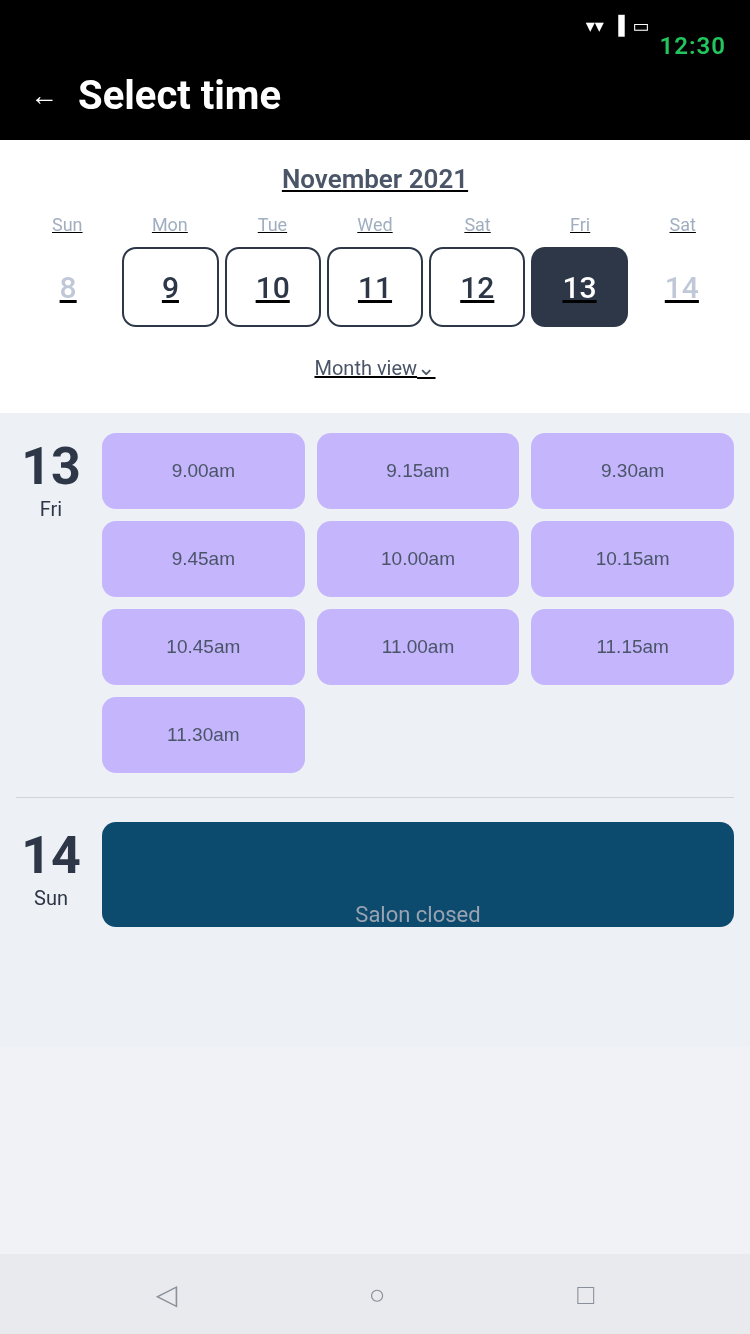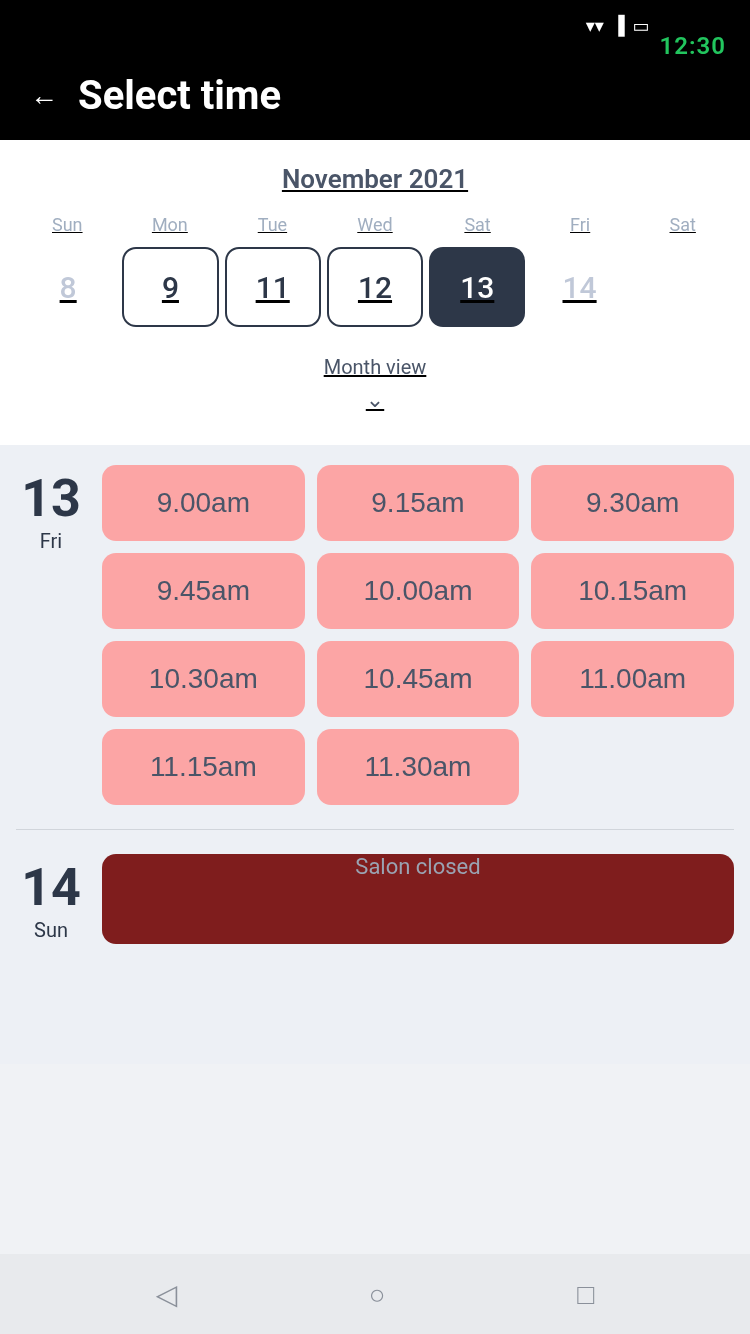--- a/index.html
+++ b/index.html
@@ -112,24 +112,22 @@
     }
     .date-cell.faded {
       color: #c0c8d8;
     }
 
     
     .month-view-toggle {
       display: flex;
       align-items: center;
       justify-content: center;
-      gap: 8px;
       padding: 10px 0 16px;
       cursor: pointer;
-      flex-direction: column;
     }
     .month-view-label {
       font-size: 20px;
       color: #4a5568;
     }
     .chevron-down {
       font-size: 22px;
       color: #4a5568;
     }
 
@@ -161,45 +159,45 @@
       color: #2d3748;
       margin-top: 4px;
     }
     .slots-grid {
       display: grid;
       grid-template-columns: repeat(3, 1fr);
       gap: 12px;
       flex: 1;
     }
     .slot-btn {
-      background: #fca5a5;
+      background: #c4b5fd;
       border: none;
       border-radius: 14px;
       height: 76px;
-      font-size: 28px;
+      font-size: 19px;
       color: #4a5568;
       cursor: pointer;
       display: flex;
       align-items: center;
       justify-content: center;
     }
 
     
     .divider {
       height: 1px;
       background: #d1d5db;
       margin: 24px 0;
     }
     .closed-label-box {
       flex: 1;
-      background: #7f1d1d;
+      background: #0c4a6e;
       border-radius: 14px;
-      height: 90px;
-      display: flex;
-      align-items: flex-start;
+      height: 105px;
+      display: flex;
+      align-items: flex-end;
       justify-content: center;
     }
     .closed-text {
       font-size: 22px;
       color: #9aa3b2;
     }
 
     
     .bottom-nav {
       position: fixed;
@@ -244,20 +242,21 @@
     <span class="weekday-label">Tue</span>
     <span class="weekday-label">Wed</span>
     <span class="weekday-label">Sat</span>
     <span class="weekday-label">Fri</span>
     <span class="weekday-label">Sat</span>
   </div>
 
   <div class="date-row">
     <div class="date-cell faded">8</div>
     <div class="date-cell bordered">9</div>
+    <div class="date-cell bordered">10</div>
     <div class="date-cell bordered">11</div>
     <div class="date-cell bordered">12</div>
     <div class="date-cell selected">13</div>
     <div class="date-cell faded">14</div>
   </div>
 
   <div class="month-view-toggle">
     <span class="month-view-label">Month view</span>
     <span class="chevron-down">⌄</span>
   </div>
@@ -270,21 +269,20 @@
       <span class="day-number">13</span>
       <span class="day-name">Fri</span>
     </div>
     <div class="slots-grid">
       <button class="slot-btn">9.00am</button>
       <button class="slot-btn">9.15am</button>
       <button class="slot-btn">9.30am</button>
       <button class="slot-btn">9.45am</button>
       <button class="slot-btn">10.00am</button>
       <button class="slot-btn">10.15am</button>
-      <button class="slot-btn">10.30am</button>
       <button class="slot-btn">10.45am</button>
       <button class="slot-btn">11.00am</button>
       <button class="slot-btn">11.15am</button>
       <button class="slot-btn">11.30am</button>
     </div>
   </div>
 
   <div class="divider"></div>
 
   <div class="day-block">

